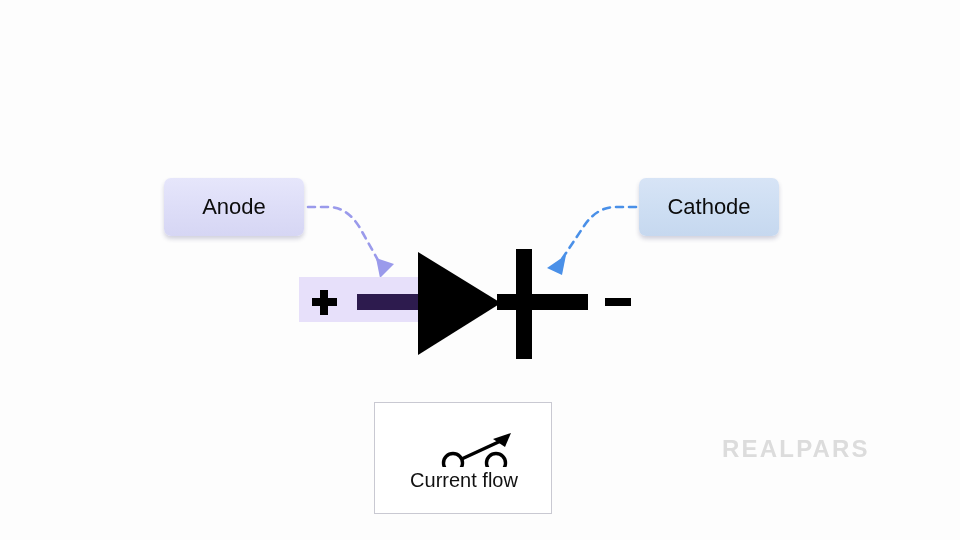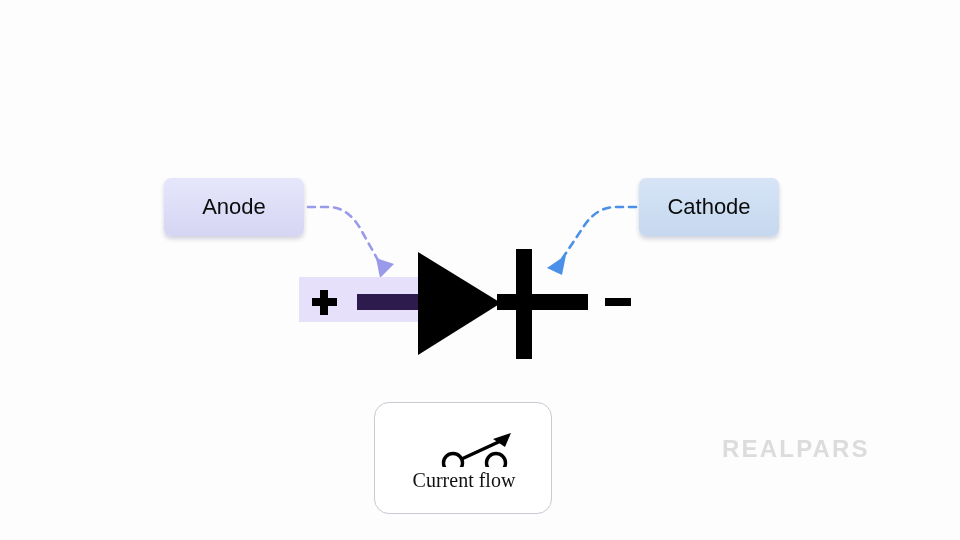--- a/index.html
+++ b/index.html
@@ -89,23 +89,22 @@
 
   
   #legend-box {
     position: absolute;
     left: 374px;
     top: 402px;
     width: 178px;
     height: 112px;
     background: #ffffff;
     border: 1px solid #c9c9d2;
-    border-radius: 15px;
+    border-radius: 0;
     box-sizing: border-box;
-    font-family: Liberation Serif, serif;
   }
   #legend-icon {
     position: absolute;
     left: 14px;
     top: 16px;
     width: 150px;
     height: 48px;
   }
   #legend-label {
     position: absolute;

